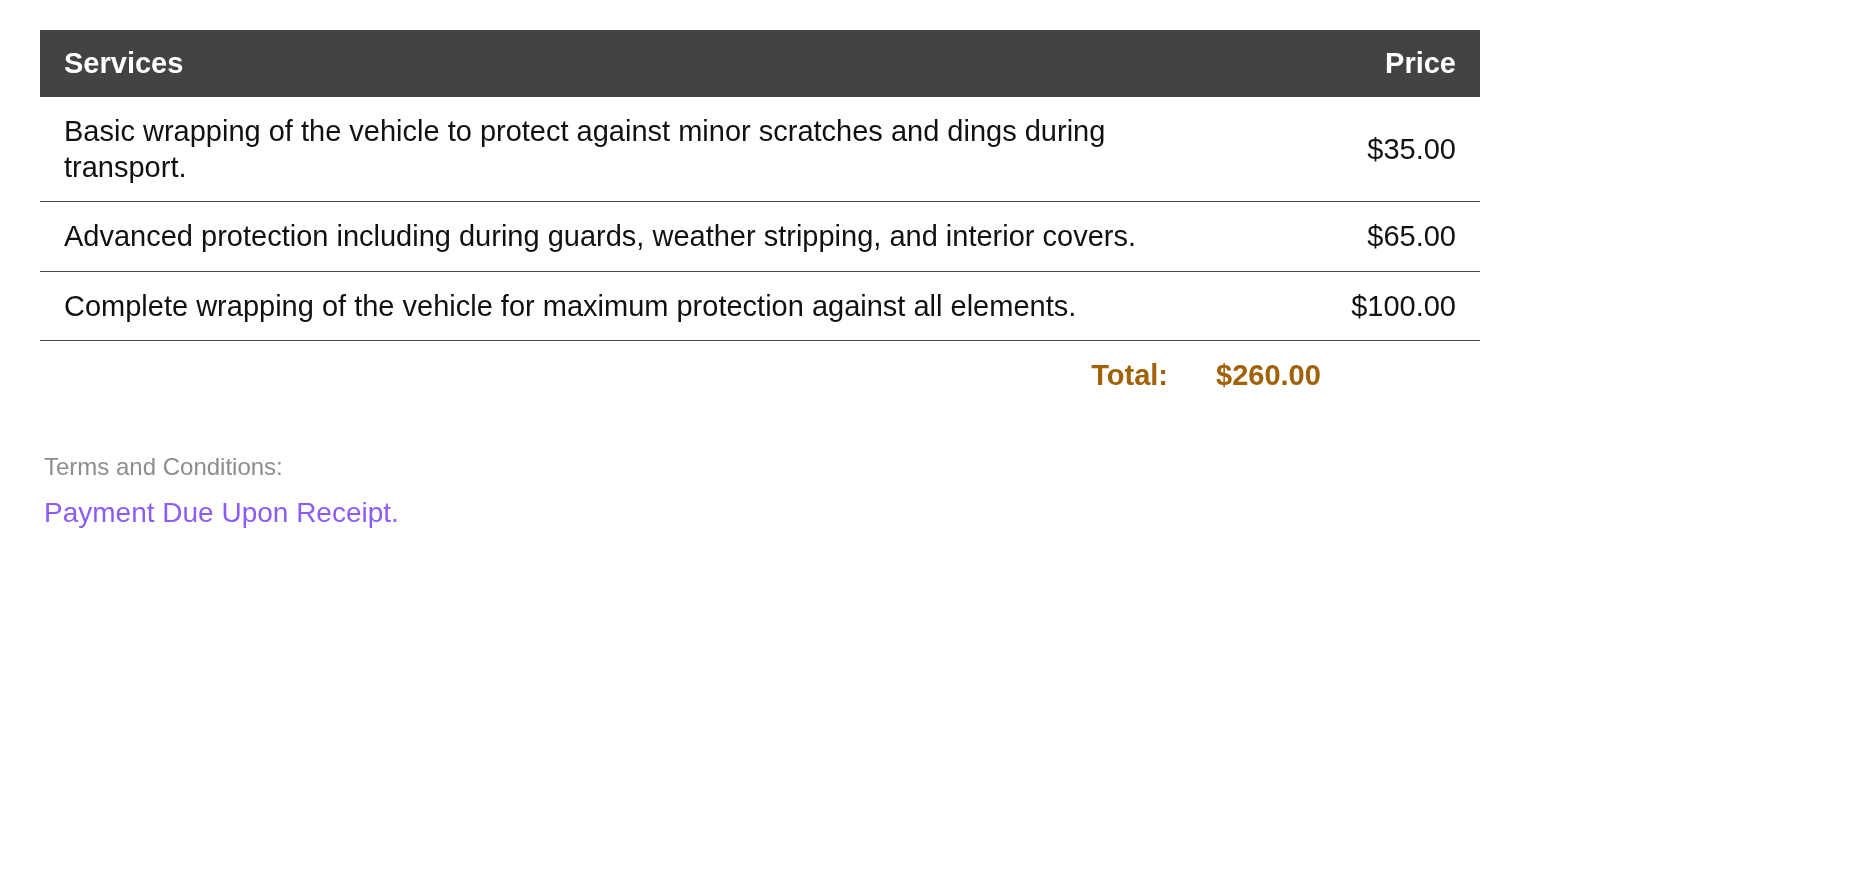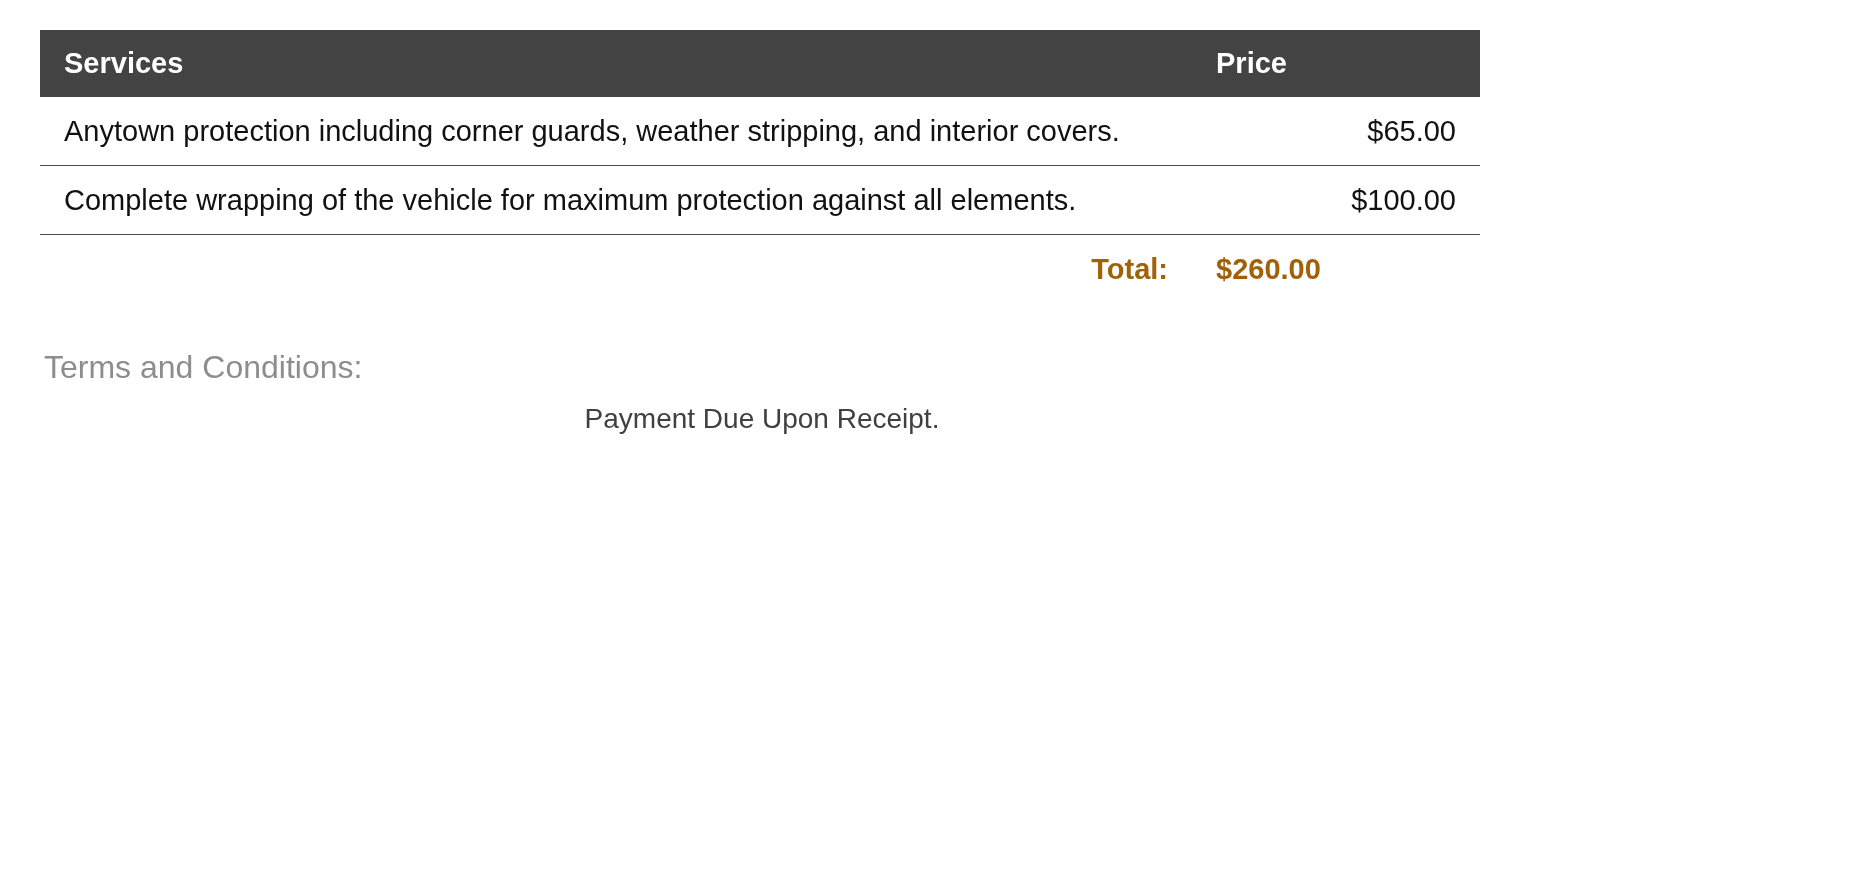--- a/index.html
+++ b/index.html
@@ -32,20 +32,21 @@
   thead th {
     background: #434343;
     color: #ffffff;
     font-size: 29px;
     font-weight: bold;
     padding: 16px 24px;
     text-align: left;
     line-height: 1.2;
   }
   thead th.price-head {
+    text-align: right;
   }
 
   tbody td {
     font-size: 29px;
     font-weight: normal;
     padding: 16px 24px;
     border-bottom: 1.5px solid #4a4a4a;
     color: #111111;
     line-height: 1.25;
     vertical-align: middle;
@@ -68,51 +69,54 @@
   tfoot td.total-value {
     text-align: left;
     white-space: nowrap;
   }
 
   .terms {
     margin-top: 48px;
     padding-left: 4px;
   }
   .terms-title {
-    font-size: 32px;
+    font-size: 24px;
     color: #8d8d8d;
     margin-bottom: 6px;
     line-height: 1.45;
   }
   .terms-line {
     font-size: 28px;
-    color: #404040;
+    color: #8b5cf6;
     line-height: 1.6;
-    text-align: center;
   }
 </style>
 </head>
 <body>
 
 <div class="page">
 
   <table class="invoice">
     <colgroup>
       <col class="desc">
       <col class="price">
     </colgroup>
     <thead>
       <tr>
         <th class="services-head">Services</th>
         <th class="price-head">Price</th>
       </tr>
     </thead>
     <tbody>
       <tr>
-        <td class="desc-cell">Anytown protection including corner guards, weather stripping, and interior covers.</td>
+        <td class="desc-cell">Basic wrapping of the vehicle to protect against minor scratches and dings during transport.</td>
+        <td class="price-cell">$35.00</td>
+      </tr>
+      <tr>
+        <td class="desc-cell">Advanced protection including during guards, weather stripping, and interior covers.</td>
         <td class="price-cell">$65.00</td>
       </tr>
       <tr>
         <td class="desc-cell">Complete wrapping of the vehicle for maximum protection against all elements.</td>
         <td class="price-cell">$100.00</td>
       </tr>
     </tbody>
     <tfoot>
       <tr>
         <td class="total-label">Total:</td>

